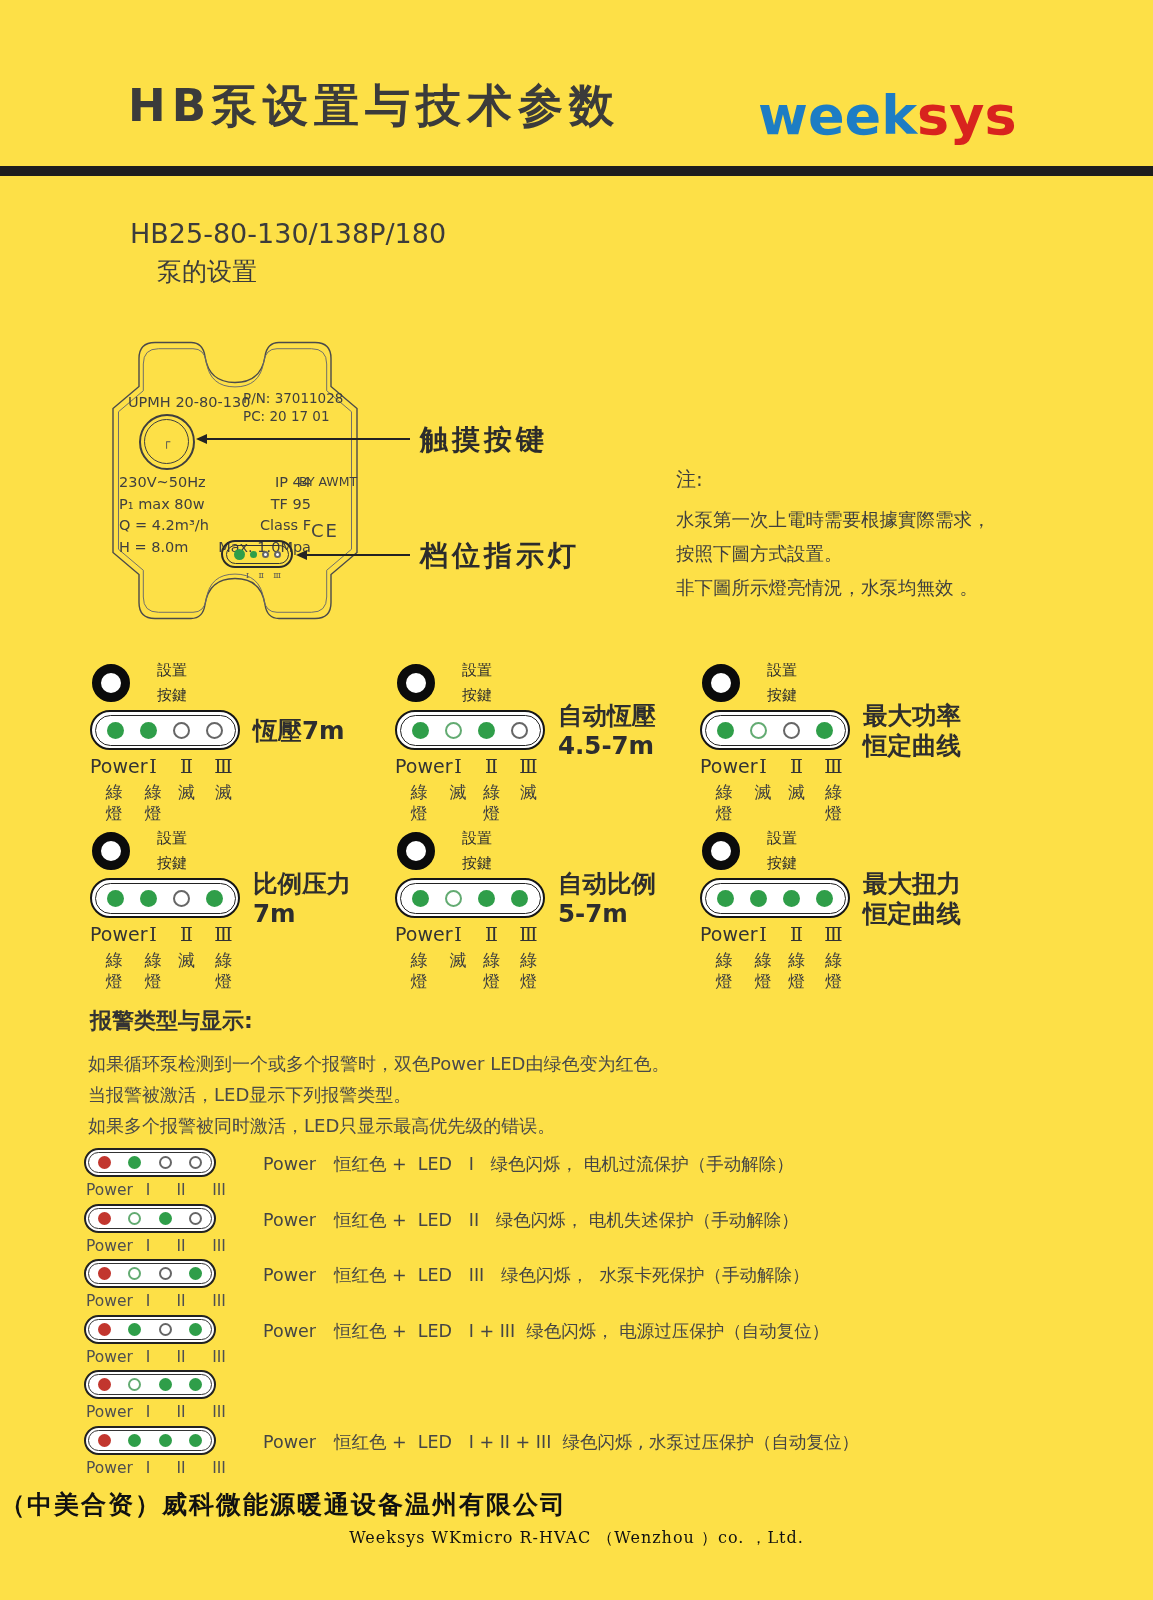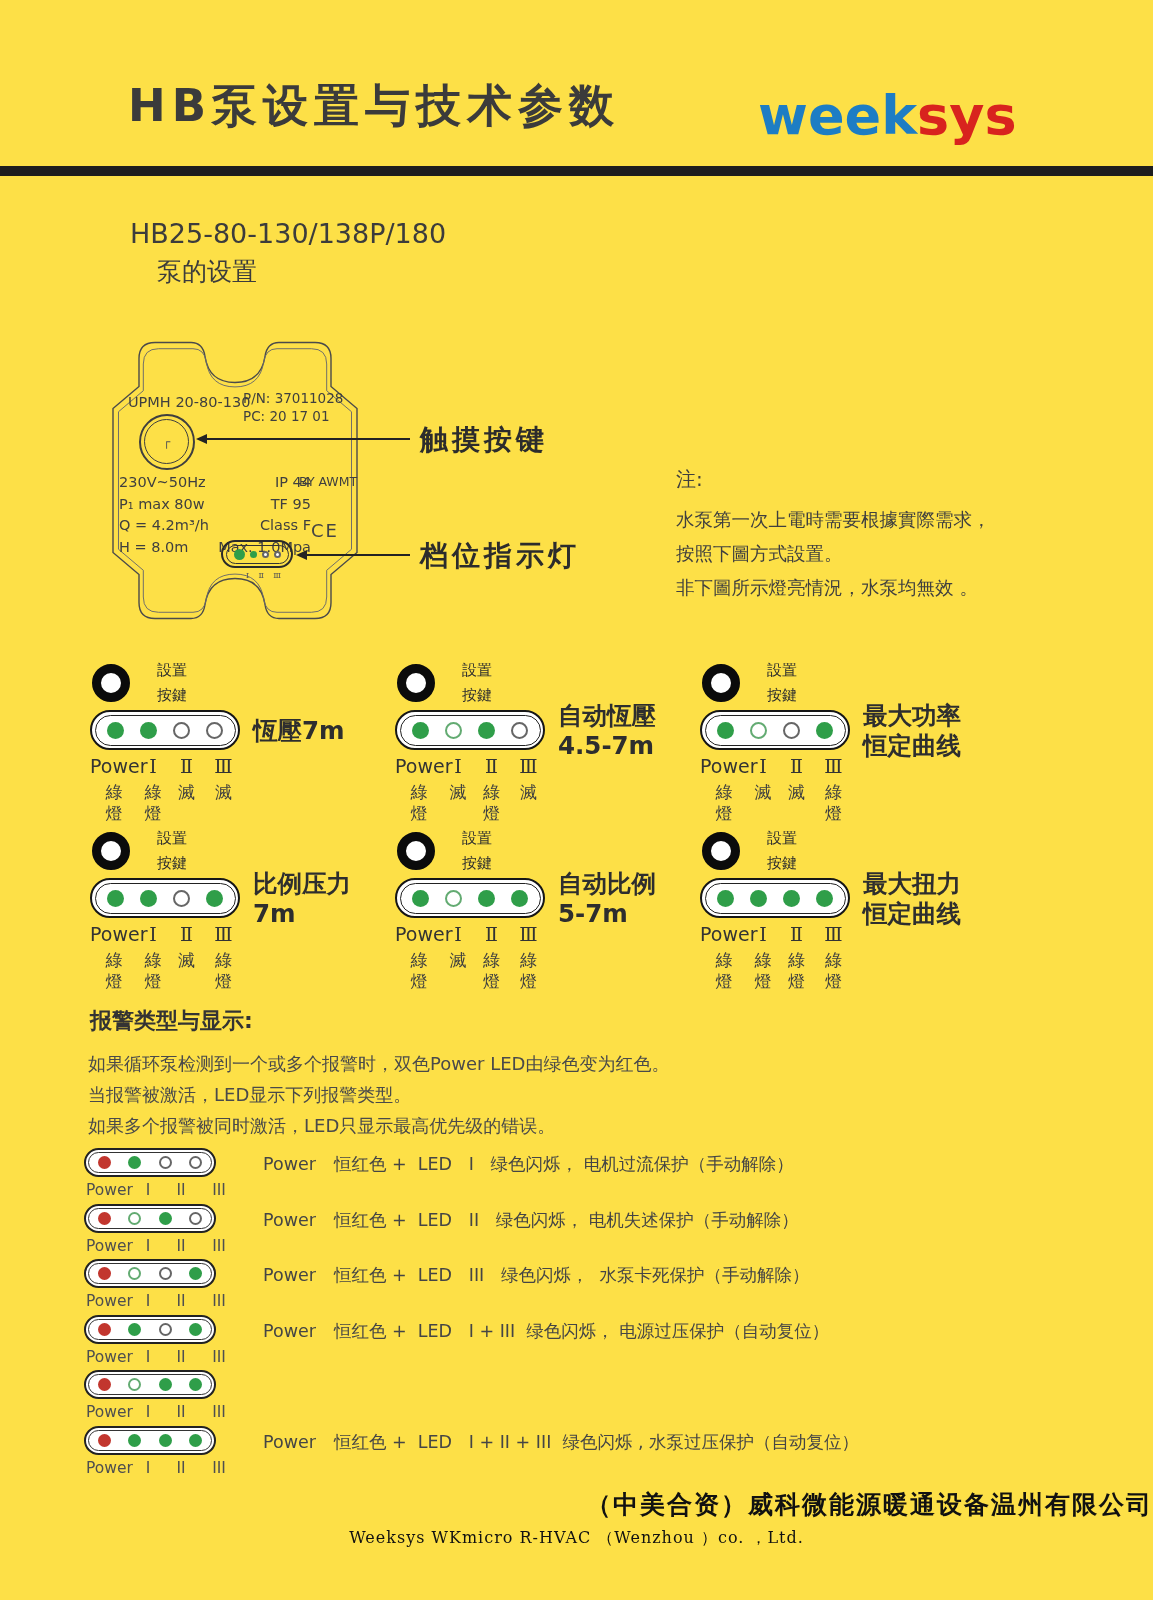--- a/index.html
+++ b/index.html
@@ -71,21 +71,21 @@
   .apill{position:absolute; left:0; top:0; width:132px; height:29px; border:2px solid #222; border-radius:15px; padding:2px; background:#fff;}
   .apill-in{height:100%; border:1.2px solid #333; border-radius:11px; display:flex; align-items:center; justify-content:space-between; padding:0 9px;}
   .apill-in .led{width:13px; height:13px;}
   .a-scale{position:absolute; left:0; top:33px; display:grid; grid-template-columns:50px 28px 38px 38px; font-size:15.5px; color:#4f4f4f;}
   .a-scale span{text-align:center;}
   .a-scale span:first-child{text-align:left; padding-left:2px;}
   .a-text{position:absolute; left:179px; top:4px; font-size:17.5px; color:#454545;}
   .a-text .a-power{margin-right:18px;}
   .a-text .a-desc{white-space:pre;}
 
-  .footer1{position:absolute; left:0; top:1488px; width:100%; text-align:right; font-size:25px; font-weight:600; color:#111; letter-spacing:2px;}
+  .footer1{position:absolute; left:0; top:1488px; width:100%; text-align:left; font-size:25px; font-weight:600; color:#111; letter-spacing:2px;}
   .footer2{position:absolute; left:0; top:1528px; width:100%; text-align:center; font-size:16px; color:#111; font-family:"DejaVu Serif", serif; letter-spacing:1px;}
 </style>
 </head>
 <body>
 
 <div id="page">
 
   <div class="title">HB泵设置与技术参数</div>
   <div class="logo"><span class="w">week</span><span class="s">sys</span></div>
   <div class="topbar"></div>

